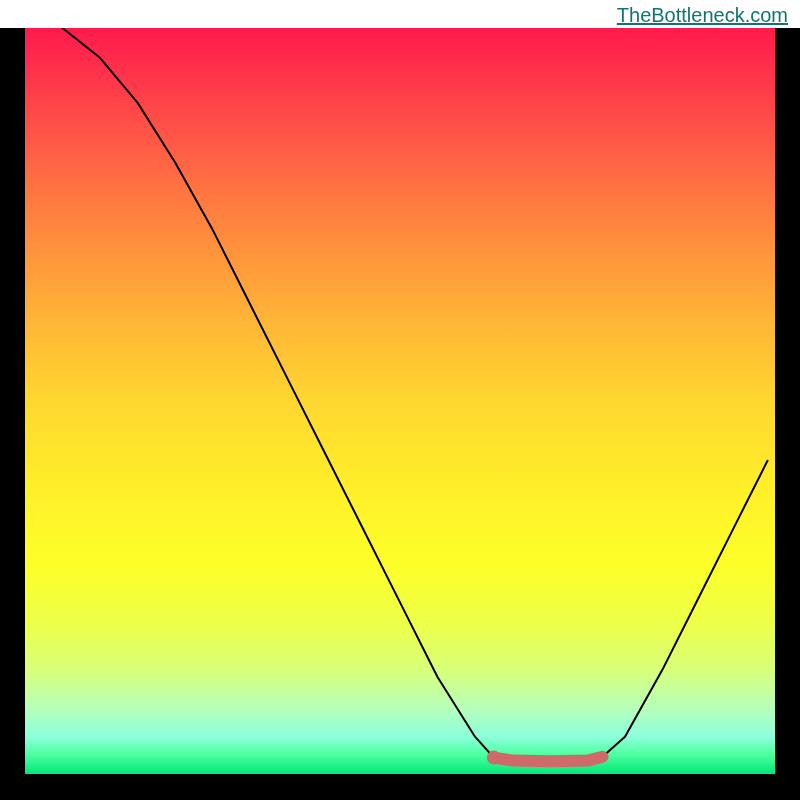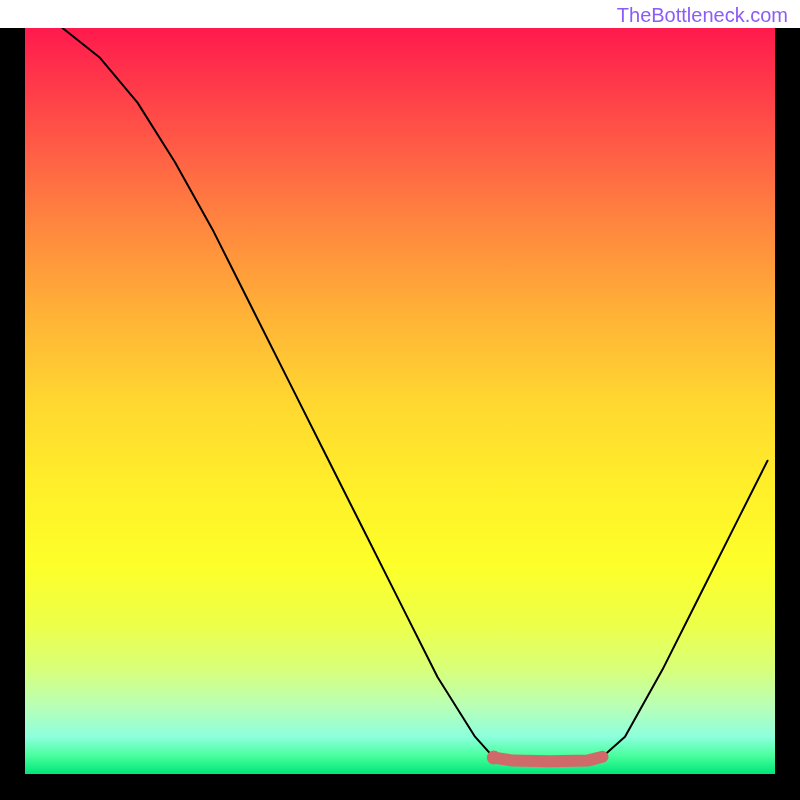--- a/index.html
+++ b/index.html
@@ -1,17 +1,17 @@
 <!DOCTYPE html>
 <html><head>
 <meta charset="utf-8">
 <style>
   * { margin: 0; padding: 0; box-sizing: border-box; }
   body { width: 800px; height: 800px; background: #fff; position: relative; font-family: Arial, sans-serif; }
-  .watermark { position: absolute; top: 4px; right: 12px; color: #8b5cf6; font-size: 20px; z-index: 10; }
+  .watermark { position: absolute; top: 4px; right: 12px; color: #0f766e; font-size: 20px; z-index: 10; text-decoration: underline; }
   .chart-wrap { position: absolute; top: 28px; left: 0; width: 800px; height: 772px; background: #000; }
   .plot-area { position: absolute; top: 0; left: 25px; width: 750px; height: 746px; overflow: hidden; }
   .gradient-bg { position: absolute; top: 0; left: 0; width: 100%; height: 100%;
     background: linear-gradient(to bottom,
       #ff1a4d 0%,
       #ff3b4a 8%,
       #ff5c46 16%,
       #ff853f 26%,
       #ffb137 38%,
       #ffd730 50%,

